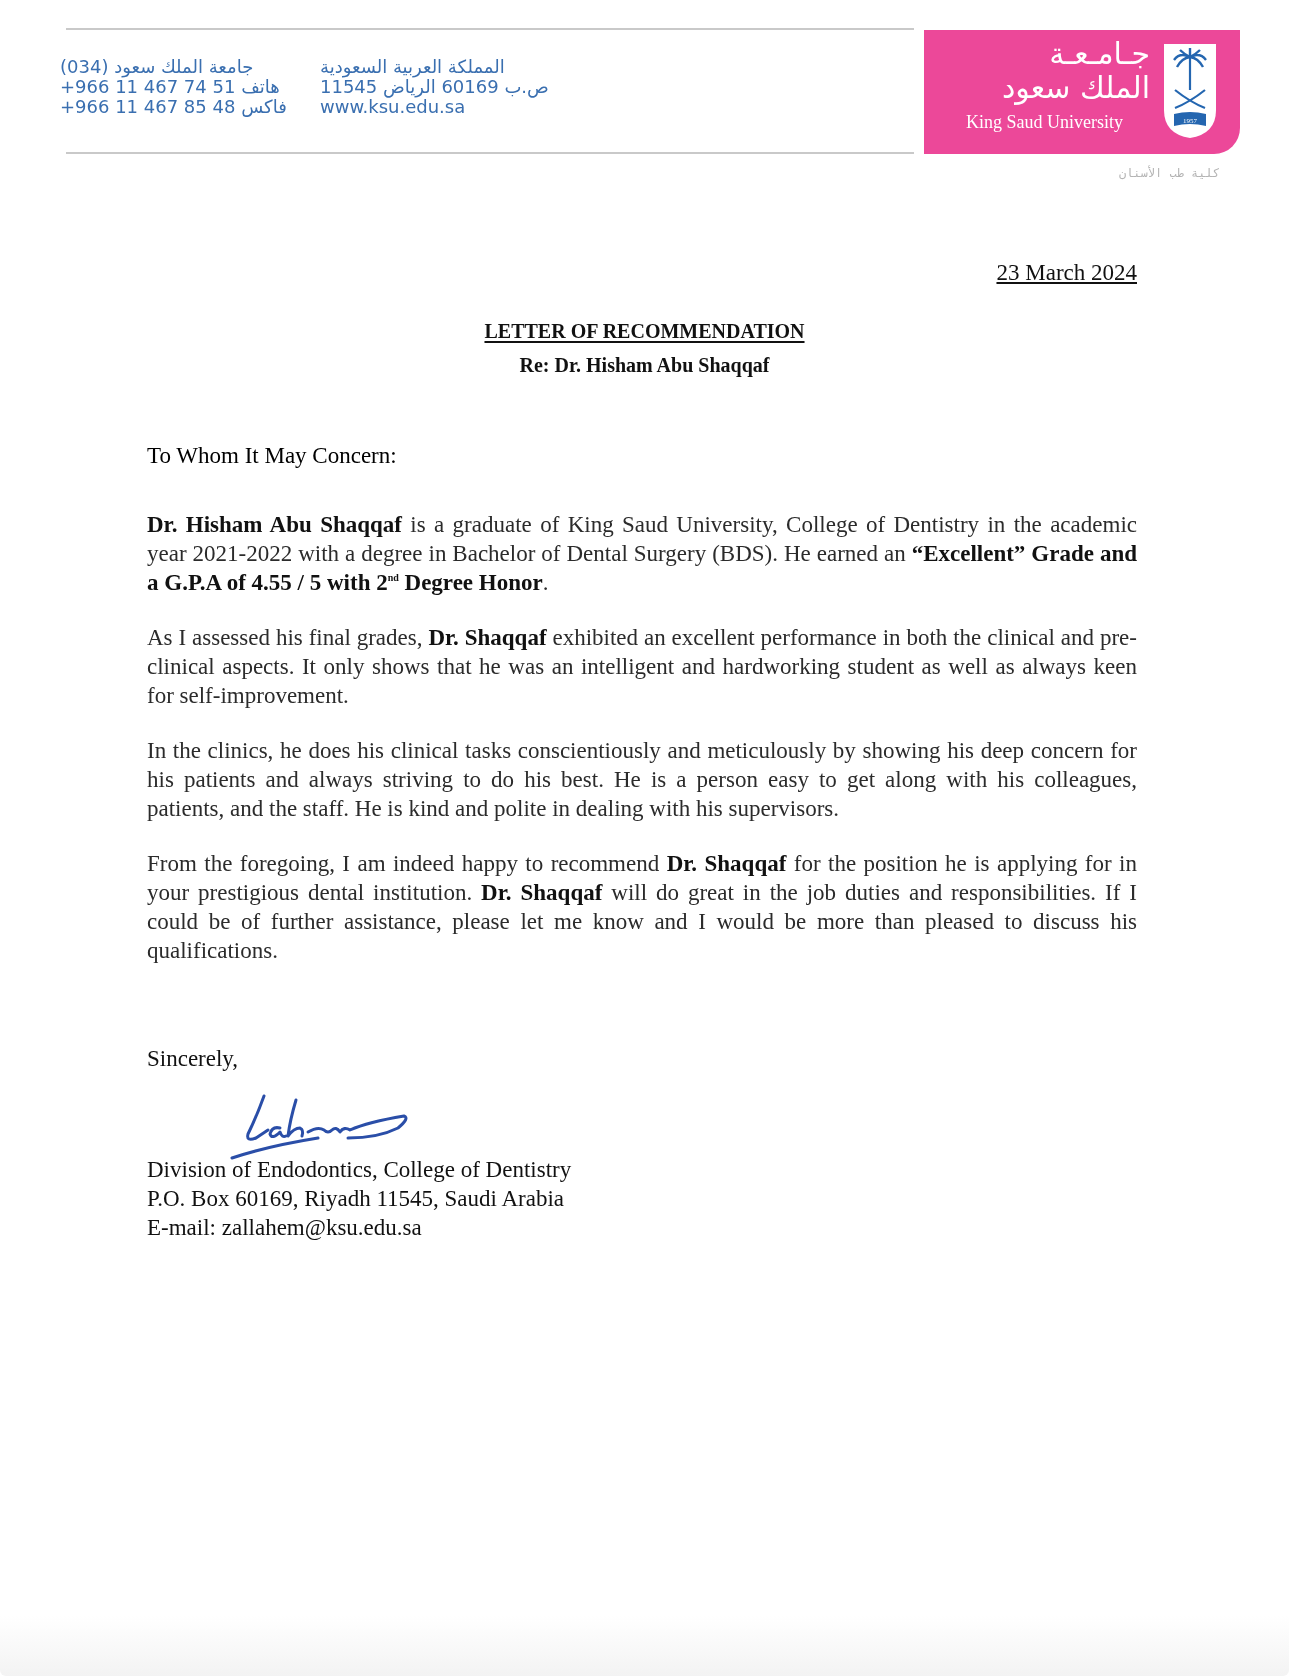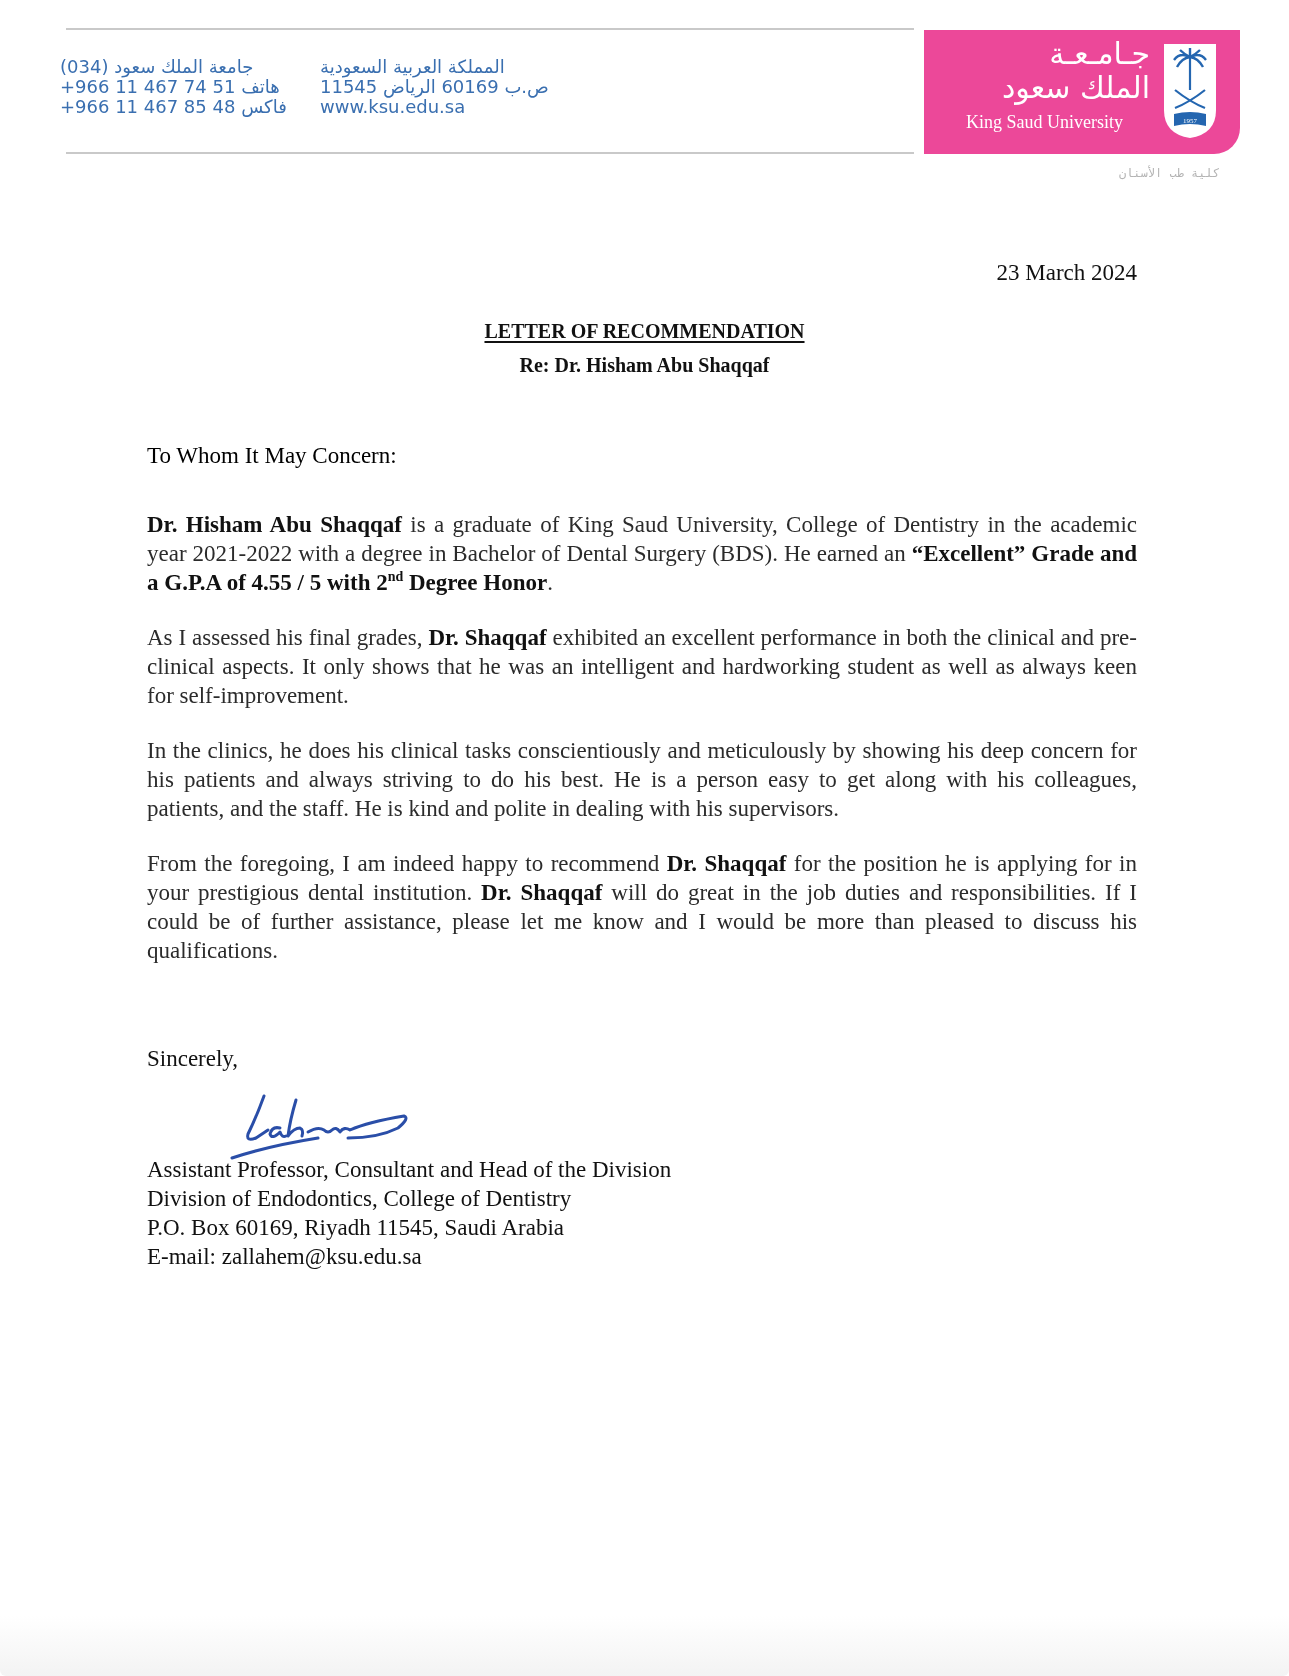--- a/index.html
+++ b/index.html
@@ -44,37 +44,37 @@
   .shield {
     position: absolute; left: 236px; top: 10px; width: 60px; height: 100px;
   }
   .college-ar {
     position: absolute; left: 1045px; top: 166px; width: 175px; text-align: right;
     font-family: Liberation Mono, monospace; font-size: 12px; color: #b4b4b4;
   }
   
   .date {
     position: absolute; top: 260px; right: 152px;
-    font-size: 23px; color: #111;
+    font-size: 23px; color: #111; text-decoration: underline;
   }
   .title-block {
     position: absolute; top: 314px; left: 0; width: 1289px; text-align: center;
     font-weight: bold; font-size: 20px; line-height: 34px; color: #111;
   }
   .title-block .t1 { text-decoration: underline; text-underline-offset: 3px; }
   .salutation {
     position: absolute; top: 443px; left: 147px;
     font-weight: normal; font-size: 23px; color: #000000;
   }
   .para {
     position: absolute; left: 147px; width: 990px;
     font-size: 23px; line-height: 29px; text-align: justify; color: #2b2b2b;
   }
   .para b { color: #111; }
-  .para sup { font-size: 14px; line-height: 0; }
+  .para sup { font-size: 10px; line-height: 0; }
   .p1 { top: 510px; }
   .p2 { top: 623px; }
   .p3 { top: 736px; }
   .p4 { top: 849px; }
   .closing {
     position: absolute; top: 1046px; left: 147px; font-size: 23px; color: #111;
   }
   .signature {
     position: absolute; left: 228px; top: 1090px; width: 200px; height: 70px;
   }
@@ -144,17 +144,16 @@
   <g stroke="#2a4ea8" stroke-width="3" fill="none" stroke-linecap="round" stroke-linejoin="round">
     <path d="M36 6 Q28 28 20 44 Q18 52 28 48 Q34 44 40 40"></path>
     <path d="M52 38 Q44 36 42 44 Q44 50 52 42 Q54 48 58 46"></path>
     <path d="M68 10 Q62 30 60 46 Q66 38 72 38 Q76 40 74 46"></path>
     <path d="M80 42 Q90 36 96 40 Q100 44 104 40 Q108 36 112 42 Q116 36 122 40 Q140 32 176 26 Q182 28 170 38 Q150 48 120 48"></path>
     <path d="M4 68 Q40 56 90 48"></path>
   </g>
 </svg>
 
 <div class="sig-block">
-  <div>Assistant Professor, Consultant and Head of the Division</div>
   <div>Division of Endodontics, College of Dentistry</div>
   <div>P.O. Box 60169, Riyadh 11545, Saudi Arabia</div>
   <div>E-mail: zallahem@ksu.edu.sa</div>
 </div>
 
 </body></html>

